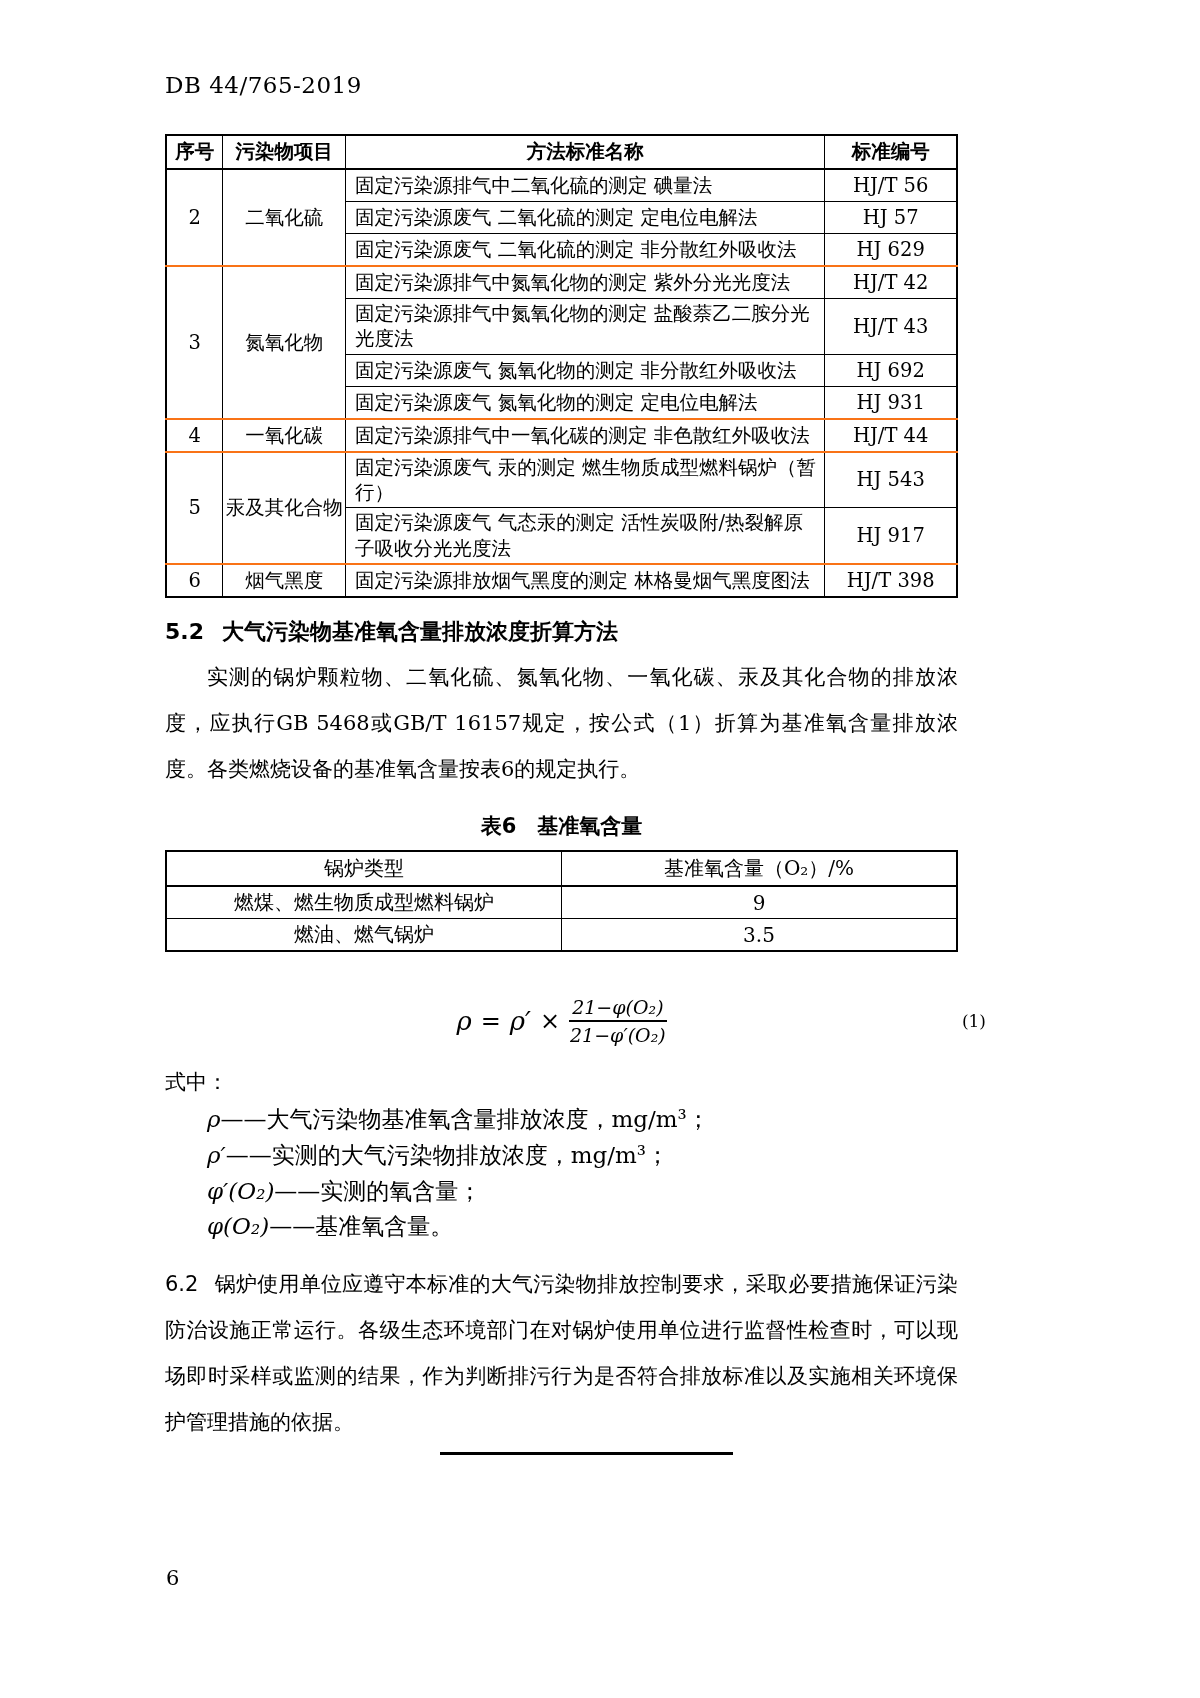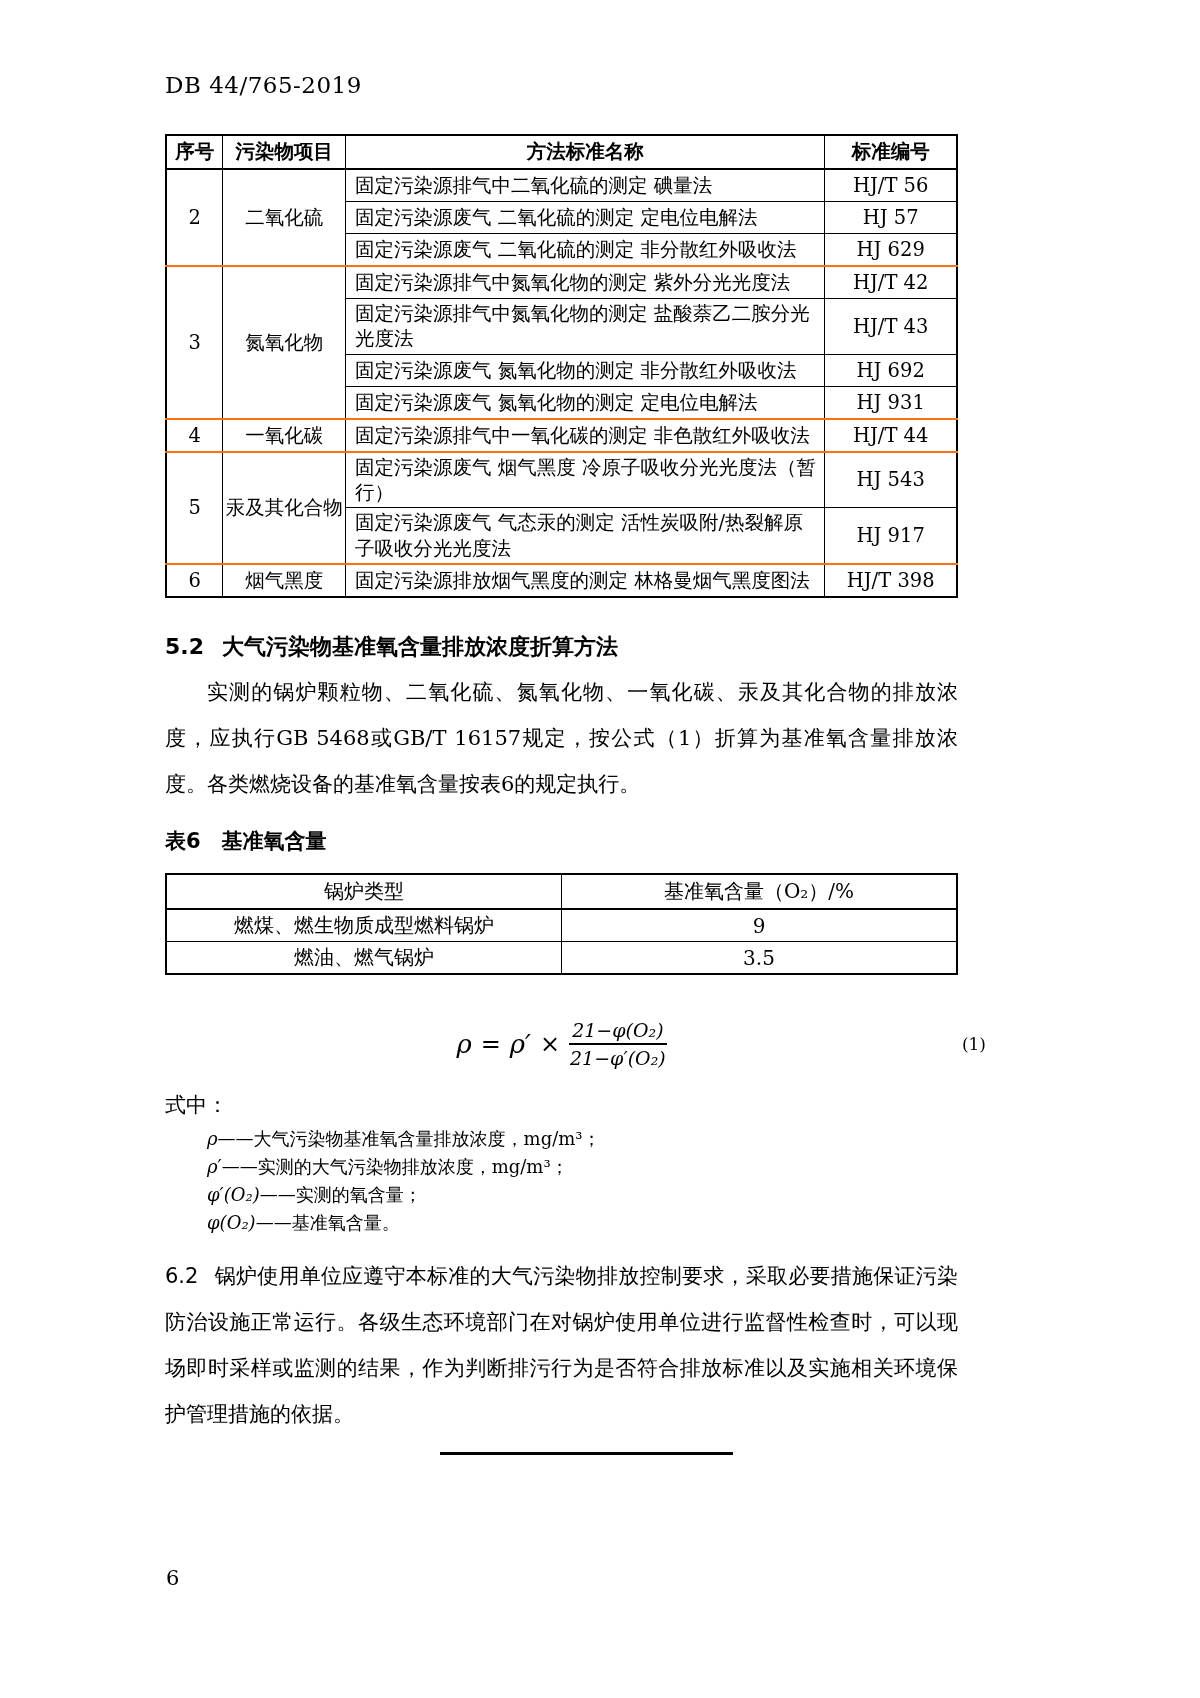--- a/index.html
+++ b/index.html
@@ -48,38 +48,38 @@
     padding-left: 9px;
   }
   table.t5 tr.group-start td {
     border-top: 2px solid #f97316;
   }
   
   .sec-heading {
     font-family: "DejaVu Sans", "Liberation Sans", sans-serif;
     font-weight: bold;
     font-size: 22px;
-    margin-top: 34px;
+    margin-top: 19px;
   }
   .sec-heading .sec-num { margin-right: 18px; }
   .body-para {
     font-size: 21px;
     line-height: 2.18;
     text-align: justify;
     margin: 8px 0 0 0;
   }
   .body-para.indent { text-indent: 2em; }
   
   .tbl-caption {
     font-family: "DejaVu Sans", "Liberation Sans", sans-serif;
     font-weight: bold;
     font-size: 21px;
-    text-align: left;
+    text-align: center;
     margin-top: 20px;
-    margin-bottom: 18px;
+    margin-bottom: 10px;
   }
   table.t6 {
     width: 100%;
     border-collapse: collapse;
     border: 2px solid #000;
     font-size: 20px;
   }
   table.t6 th, table.t6 td {
     border: 1px solid #000;
     text-align: center;
@@ -128,21 +128,21 @@
     font-size: 17px;
     font-style: normal;
   }
   
   .where-label {
     font-size: 21px;
     margin-top: 22px;
   }
   .where-list { margin-left: 42px; margin-top: 6px; }
   .where-item {
-    font-size: 18px;
+    font-size: 23px;
     line-height: 1.55;
   }
   
   .clause {
     font-size: 21px;
     line-height: 2.2;
     text-align: justify;
     margin: 16px 0 0 0;
   }
   .clause-num {
@@ -222,21 +222,21 @@
       </tr>
       <tr class="group-start">
         <td>4</td>
         <td>一氧化碳</td>
         <td class="method">固定污染源排气中一氧化碳的测定 非色散红外吸收法</td>
         <td>HJ/T 44</td>
       </tr>
       <tr class="group-start">
         <td rowspan="2">5</td>
         <td rowspan="2">汞及其化合物</td>
-        <td class="method">固定污染源废气 烟气黑度 冷原子吸收分光光度法（暂行）</td>
+        <td class="method">固定污染源废气 汞的测定 燃生物质成型燃料锅炉（暂行）</td>
         <td>HJ 543</td>
       </tr>
       <tr>
         <td class="method">固定污染源废气 气态汞的测定 活性炭吸附/热裂解原子吸收分光光度法</td>
         <td>HJ 917</td>
       </tr>
       <tr class="group-start">
         <td>6</td>
         <td>烟气黑度</td>
         <td class="method">固定污染源排放烟气黑度的测定 林格曼烟气黑度图法</td>

